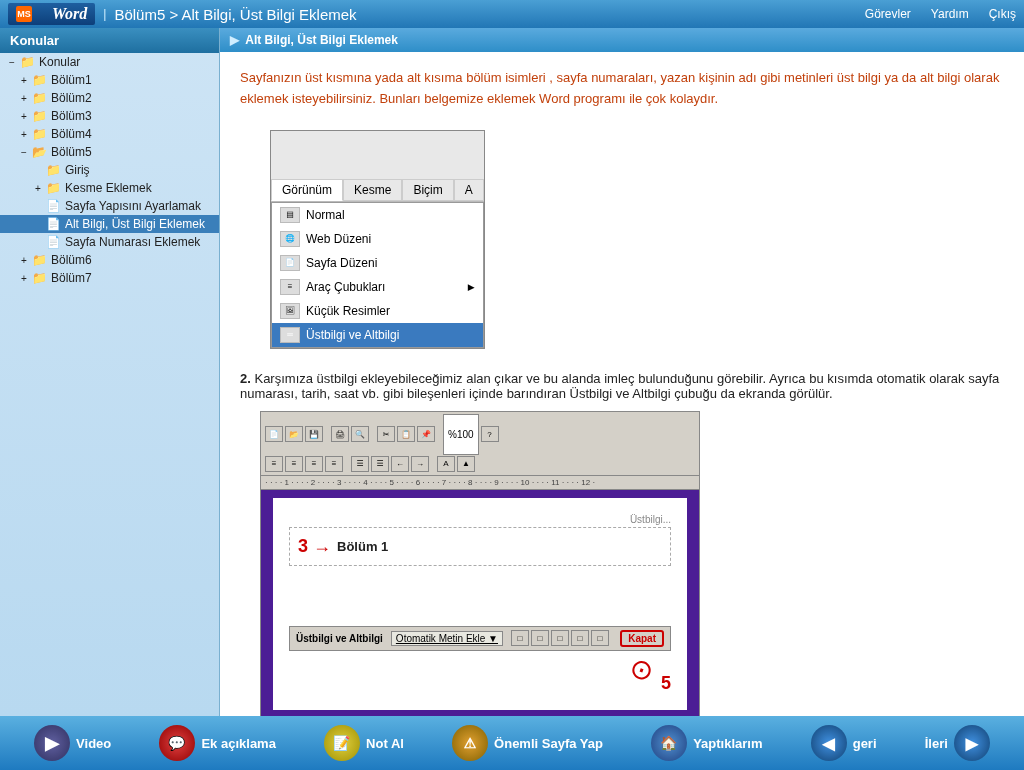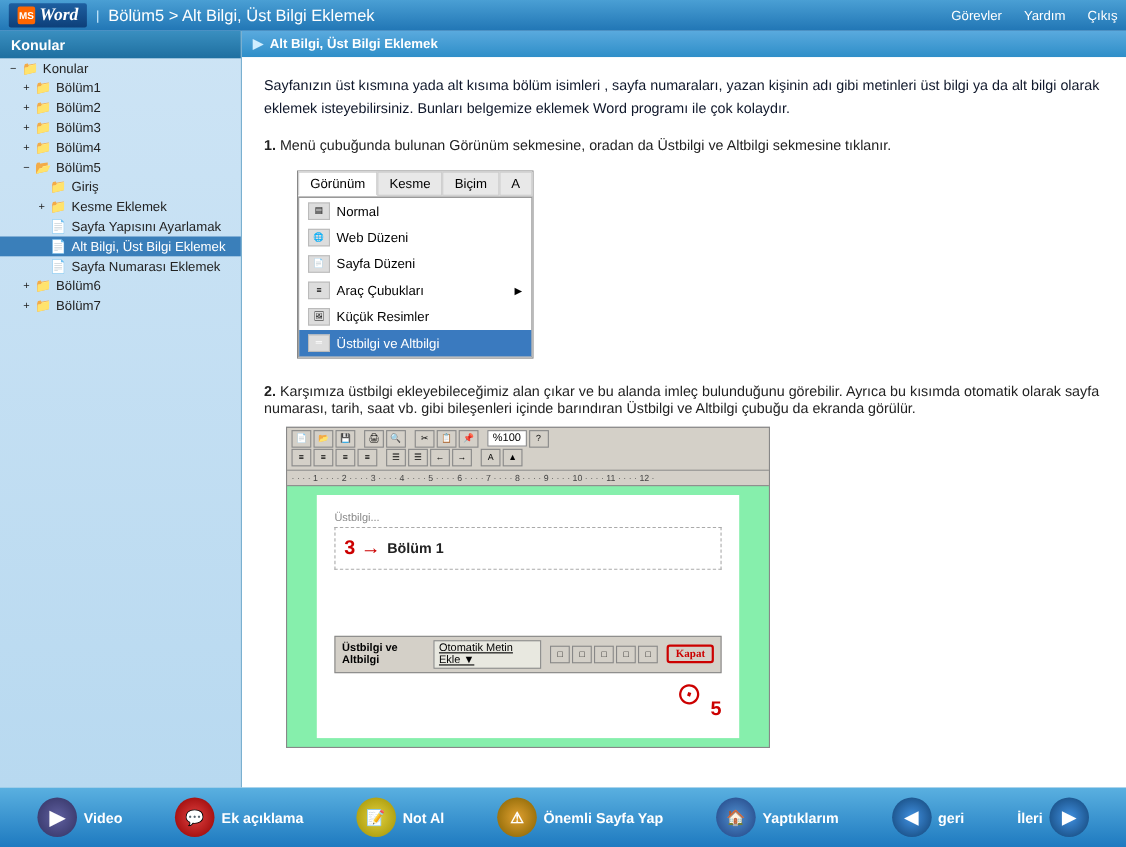--- a/index.html
+++ b/index.html
@@ -8,21 +8,21 @@
     
     #title-bar {
       height: 28px;
       background: linear-gradient(to bottom, #4a9fd4, #2176b5);
       display: flex;
       align-items: center;
       padding: 0 8px;
       gap: 8px;
     }
     #title-bar .logo {
-      display: flex; align-items: center; gap: 4px;
+      display: flex; align-items: center; gap: 20px;
       background: linear-gradient(to bottom, #1e5fa0, #0d3f7a);
       padding: 2px 8px;
       border-radius: 2px;
     }
     #title-bar .logo .ms-icon {
       width: 16px; height: 16px; background: #ff6600;
       border-radius: 2px; display: flex; align-items: center; justify-content: center;
       font-size: 9px; color: white; font-weight: bold;
     }
     #title-bar .logo .word-text {
@@ -74,21 +74,21 @@
     #content-header {
       background: linear-gradient(to bottom, #5aaade, #2e8ec8);
       color: white; font-size: 12px; font-weight: bold;
       padding: 5px 10px;
       display: flex; align-items: center; gap: 6px;
     }
     #content-body {
       flex: 1; overflow-y: auto; padding: 16px 20px;
       background: white;
     }
-    #content-body p { font-size: 13px; line-height: 1.6; margin-bottom: 10px; color: #0f172a; }
+    #content-body p { font-size: 13px; line-height: 1.6; margin-bottom: 10px; color: #c2410c; }
     #content-body .section-text { margin-bottom: 14px; }
     .step-text { font-size: 13px; margin-bottom: 10px; color: #222; }
     .step-number { font-weight: bold; }
 
     
     #content-body::-webkit-scrollbar { width: 14px; }
     #content-body::-webkit-scrollbar-track { background: #d0d8e0; }
     #content-body::-webkit-scrollbar-thumb { background: #8aabcc; border: 1px solid #6090b0; }
 
     
@@ -99,21 +99,21 @@
       background: #f0f0f0;
       font-size: 12px;
     }
     .menu-bar {
       display: flex; gap: 0;
       background: #e8e8e8;
       border-bottom: 1px solid #bbb;
     }
     .menu-bar-item {
       padding: 3px 10px; border: 1px solid #ccc; background: #e8e8e8;
-      font-size: 12px; cursor: pointer;
+      font-size: 12px; cursor: pointer; margin-top: 48px;
     }
     .menu-bar-item.active { background: white; border-bottom: 1px solid white; }
     .menu-dropdown {
       background: white; border: 1px solid #999;
       min-width: 160px;
     }
     .menu-item {
       display: flex; align-items: center; padding: 4px 8px; gap: 6px;
       font-size: 12px; cursor: pointer;
     }
@@ -146,21 +146,21 @@
       border: 1px solid #888; display: flex; align-items: center;
       justify-content: center; font-size: 8px; cursor: pointer;
     }
     .toolbar-separator { width: 4px; }
     .doc-ruler {
       background: #d4d0c8; height: 14px; border-bottom: 1px solid #888;
       display: flex; align-items: center;
       font-size: 8px; color: #444; padding: 0 4px;
     }
     .doc-page-area {
-      background: #86efac; padding: 8px 27px; min-height: 200px;
+      background: #4c1d95; padding: 8px 12px; min-height: 200px; text-align: right;
     }
     .doc-page {
       background: white; padding: 16px; min-height: 180px; position: relative;
     }
     .doc-header-section {
       border: 1px dashed #aaa; padding: 4px 8px;
       margin-bottom: 10px; font-size: 11px; color: #888; min-height: 24px;
     }
     .doc-content-section {
       font-size: 12px; color: #333;
@@ -179,21 +179,21 @@
       margin: 4px 0;
     }
     .doc-altbilgi-bar {
       background: #d4d0c8; border: 1px solid #888;
       padding: 3px 6px; margin-top: 8px;
       font-size: 10px; display: flex; align-items: center; gap: 8px;
     }
     .kapat-btn {
       background: #d4d0c8; border: 1px solid #888;
       padding: 1px 6px; font-size: 10px; cursor: pointer;
-      border-radius: 2px; color: #cc0000; font-weight: bold; font-family: Liberation Serif, serif;
+      border-radius: 2px; color: #cc0000; font-weight: bold;
     }
     .step5-label {
       font-size: 16px; font-weight: bold; color: #cc0000;
     }
 
     
     #bottom-bar {
       height: 54px;
       background: linear-gradient(to bottom, #5ab0e0, #1e7ac0);
       display: flex; align-items: center; justify-content: space-around;
@@ -308,24 +308,20 @@
   <div id="content-area">
     <div id="content-header">
       <span style="color:#d0eeff;">▶</span>
       <span>Alt Bilgi, Üst Bilgi Eklemek</span>
     </div>
     <div id="content-body">
 
       <p class="section-text">Sayfanızın üst kısmına yada alt kısıma bölüm isimleri , sayfa numaraları, yazan kişinin adı gibi metinleri üst bilgi ya da alt bilgi olarak eklemek isteyebilirsiniz. Bunları belgemize eklemek Word programı ile çok kolaydır.</p>
 
       
-      <div class="step-text">
-        <span class="step-number">1.</span>
-        <span>Menü çubuğunda bulunan Görünüm sekmesine, oradan da Üstbilgi ve Altbilgi sekmesine tıklanır.</span>
-      </div>
 
       
       <div class="menu-screenshot">
         <div class="menu-bar">
           <div class="menu-bar-item active">Görünüm</div>
           <div class="menu-bar-item">Kesme</div>
           <div class="menu-bar-item">Biçim</div>
           <div class="menu-bar-item">A</div>
         </div>
         <div class="menu-dropdown">
@@ -371,21 +367,21 @@
             <div class="toolbar-btn">📂</div>
             <div class="toolbar-btn">💾</div>
             <div class="toolbar-separator"></div>
             <div class="toolbar-btn">🖨</div>
             <div class="toolbar-btn">🔍</div>
             <div class="toolbar-separator"></div>
             <div class="toolbar-btn">✂</div>
             <div class="toolbar-btn">📋</div>
             <div class="toolbar-btn">📌</div>
             <div class="toolbar-separator"></div>
-            <div style="font-size:10px; padding: 1px 4px; border: 1px solid #888; background:white;">%100</div>
+            <div style="font-size:10px; padding: 14px 4px; border: 1px solid #888; background:white;">%100</div>
             <div class="toolbar-btn">?</div>
           </div>
           <div class="doc-toolbar-row">
             <div class="toolbar-btn">≡</div>
             <div class="toolbar-btn">≡</div>
             <div class="toolbar-btn">≡</div>
             <div class="toolbar-btn">≡</div>
             <div class="toolbar-separator"></div>
             <div class="toolbar-btn">☰</div>
             <div class="toolbar-btn">☰</div>

